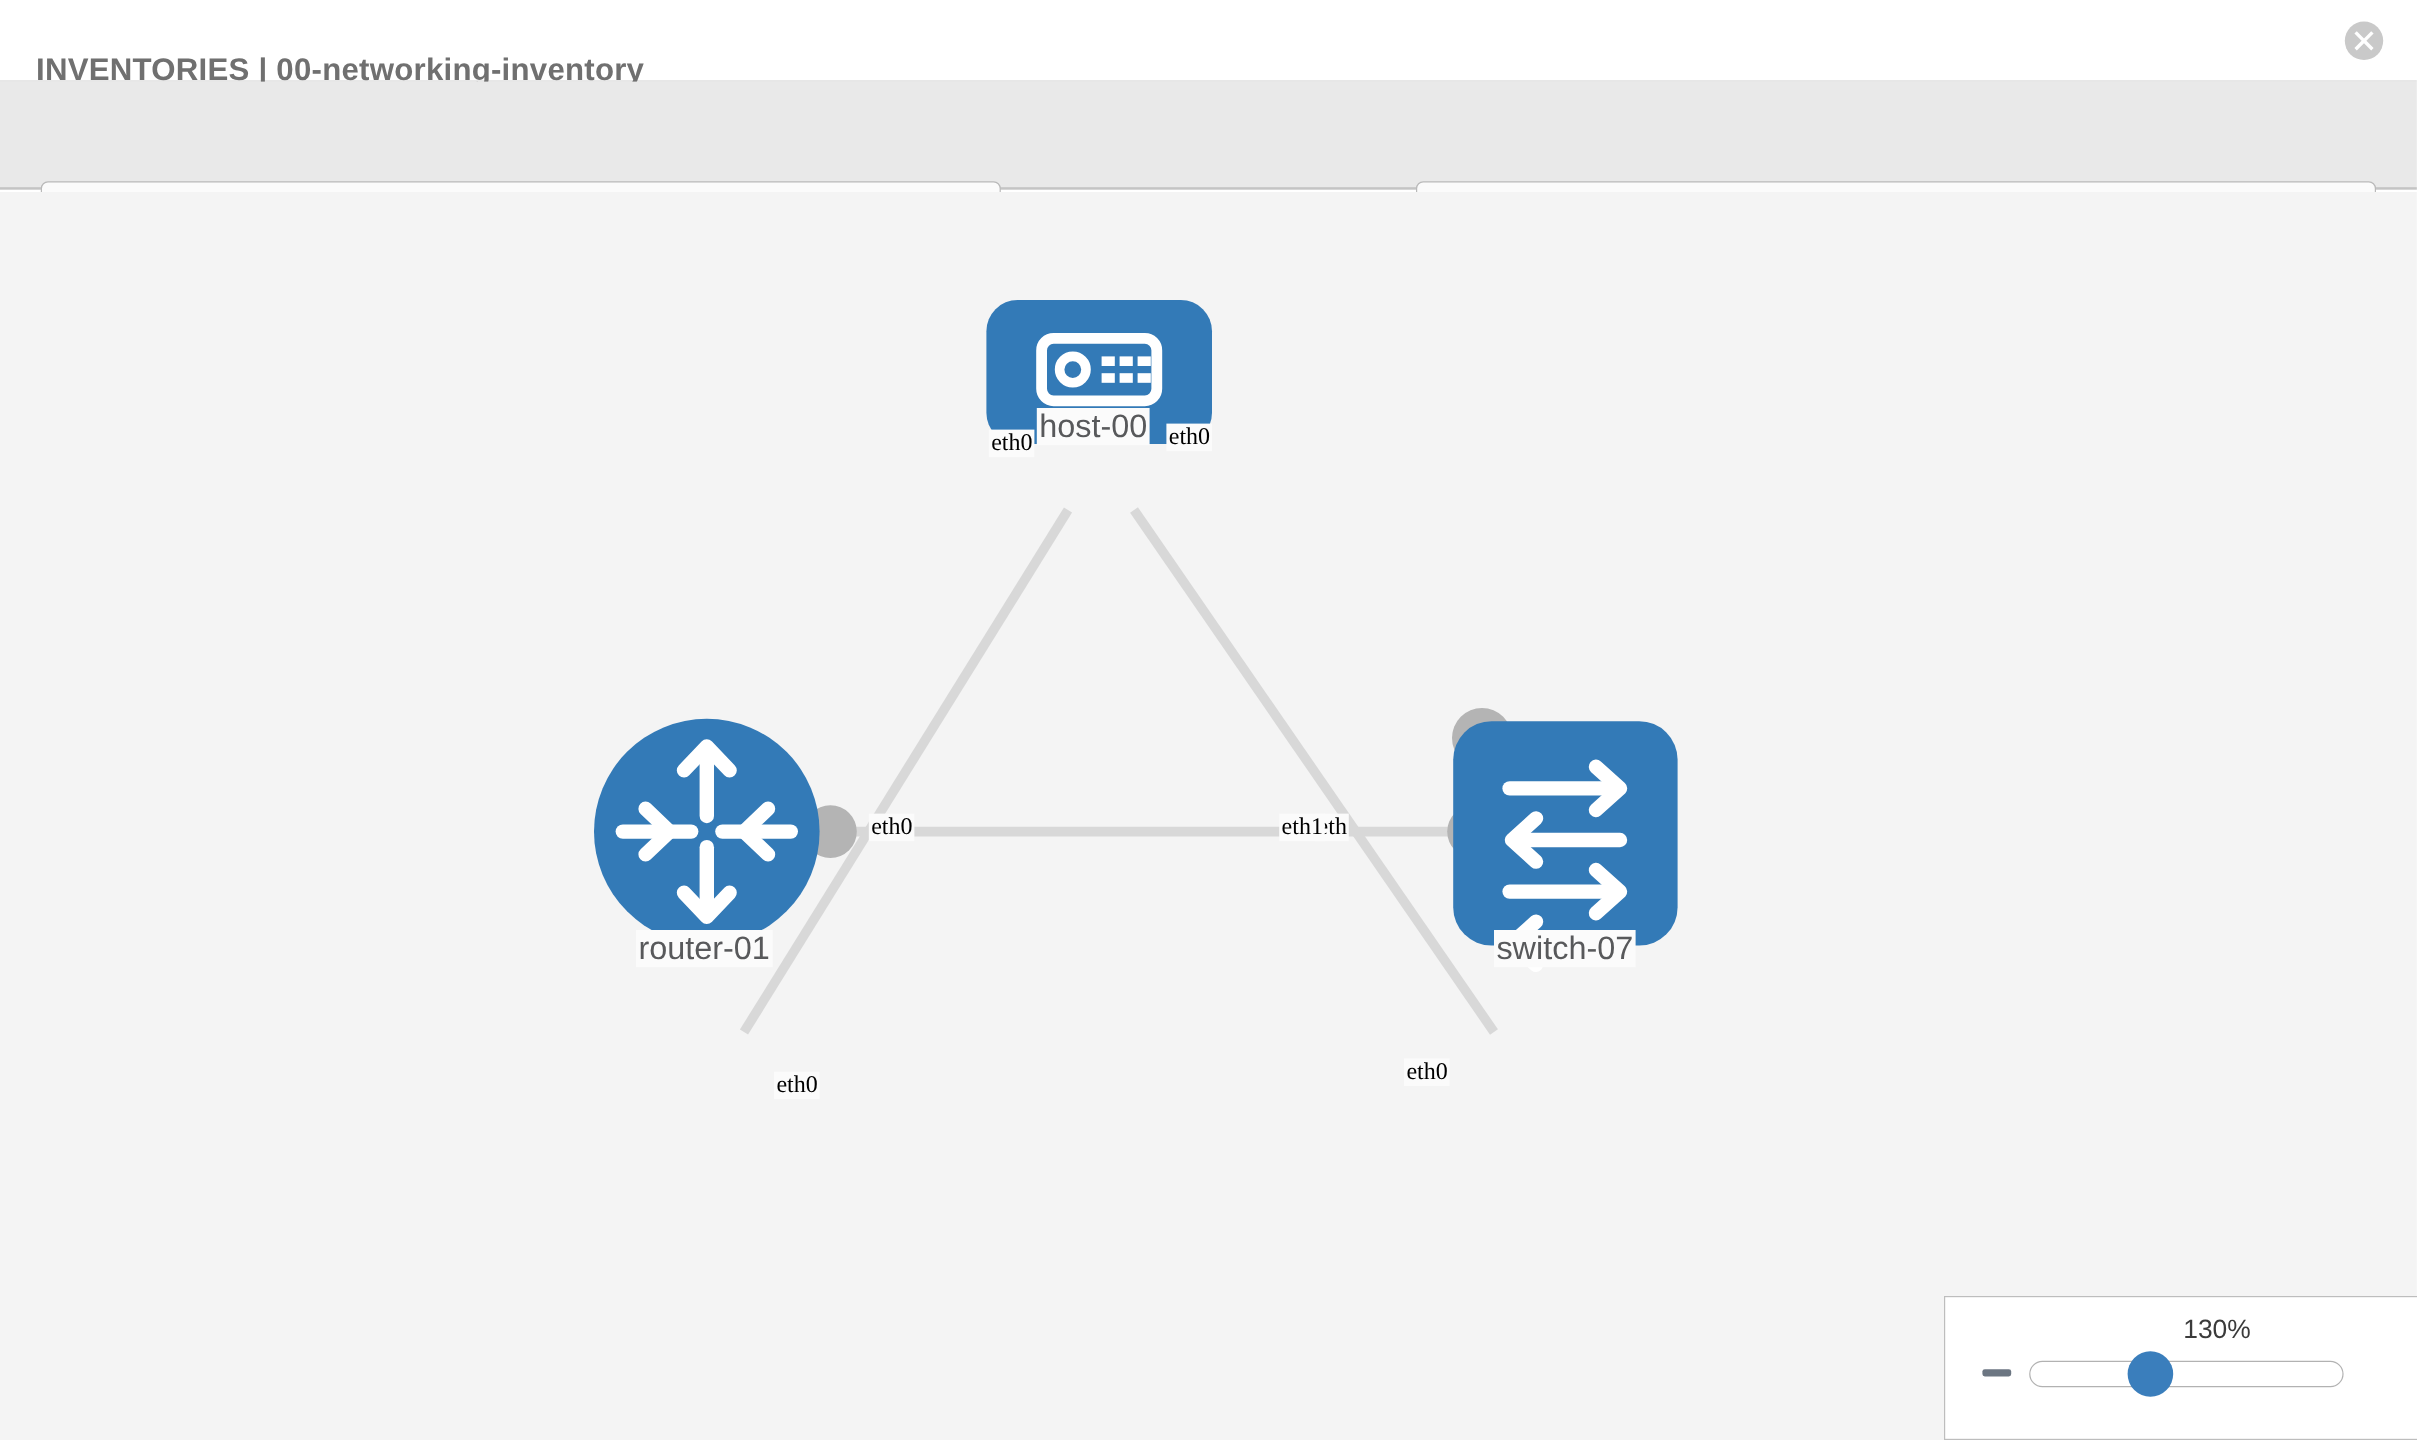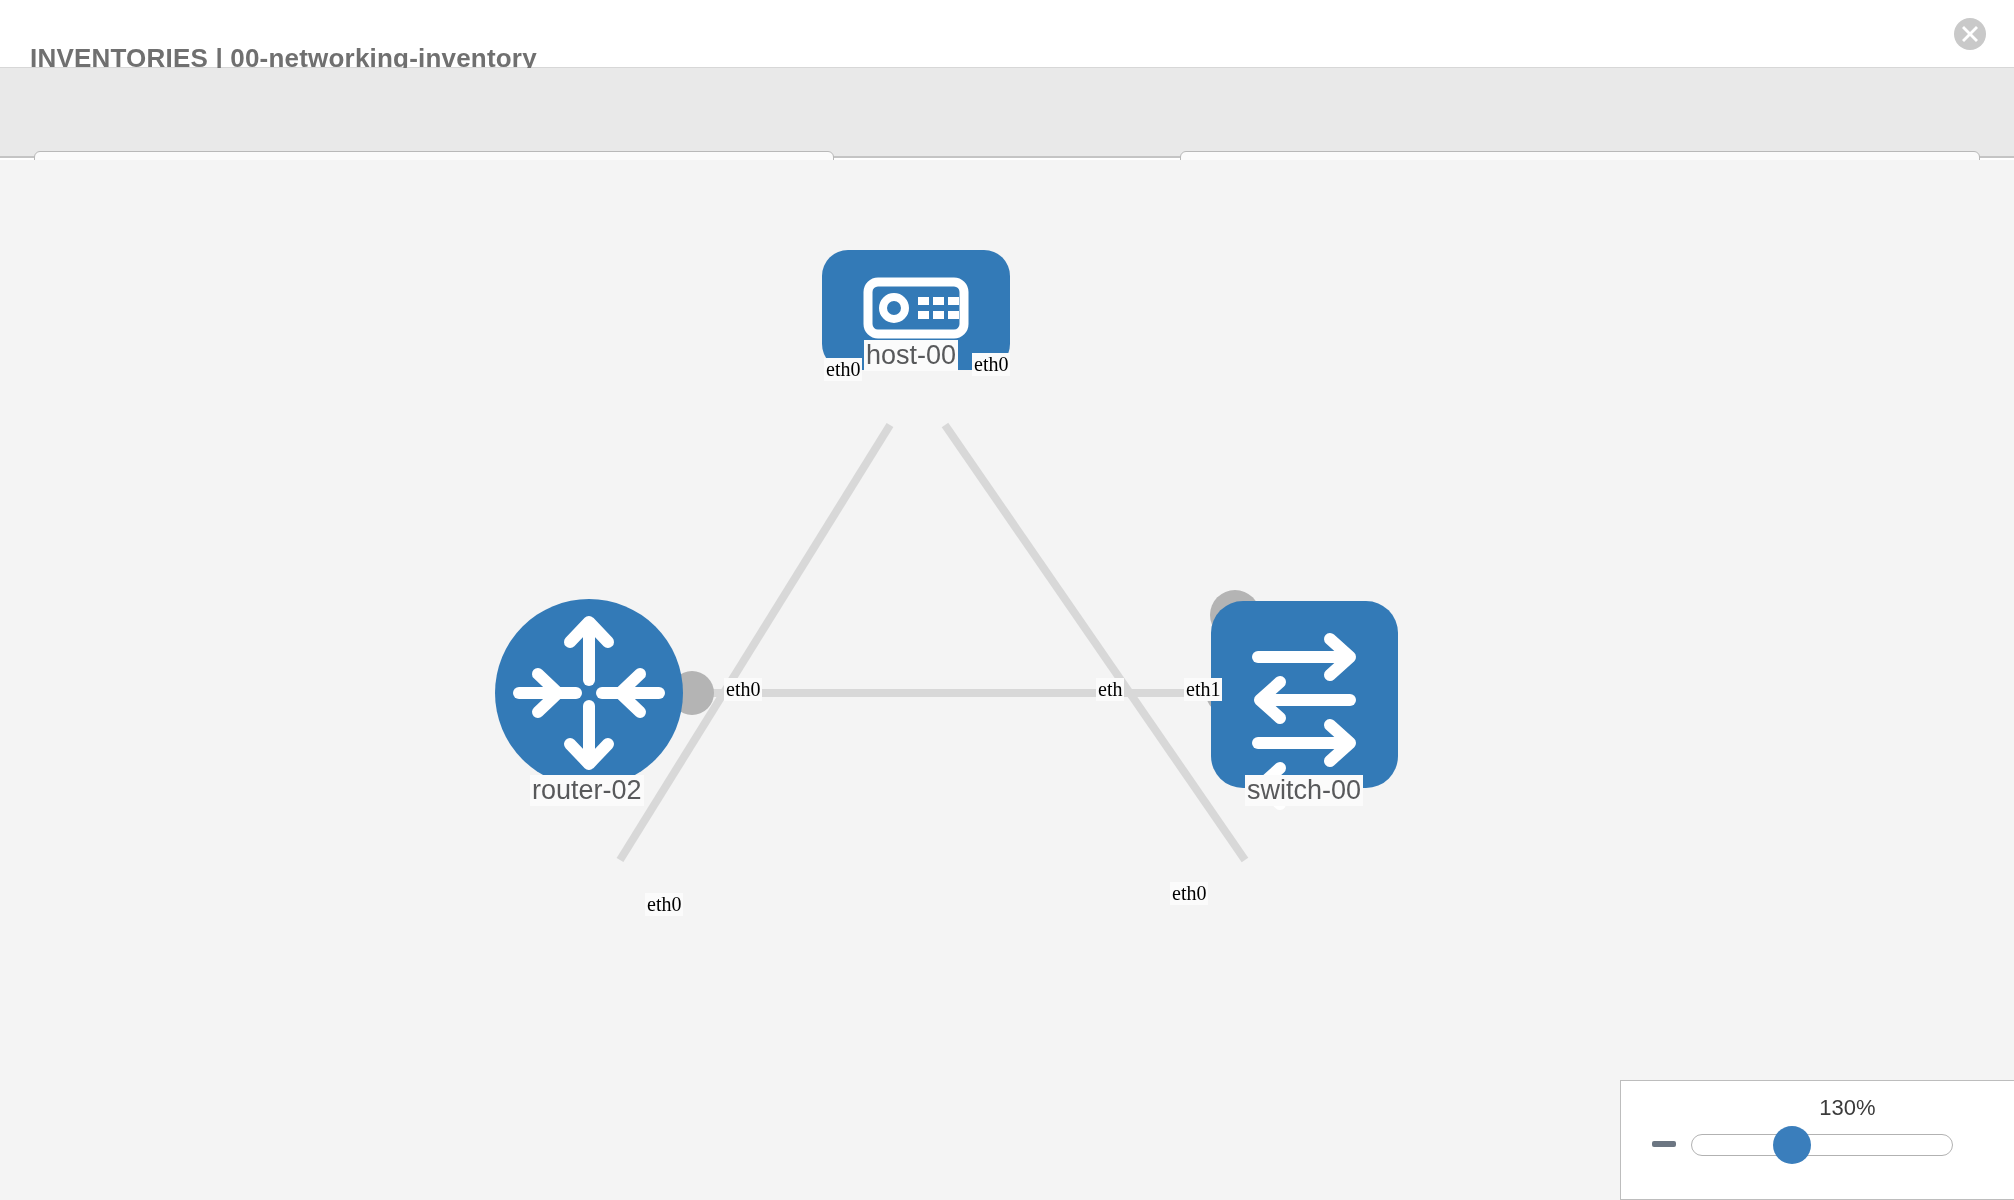--- a/index.html
+++ b/index.html
@@ -271,37 +271,37 @@
         <line x1="1258" y1="583" x2="1348" y2="583"></line>
         <polyline points="1330,565 1350,583 1330,601"></polyline>
         <line x1="1350" y1="626" x2="1262" y2="626"></line>
         <polyline points="1280,608 1260,626 1280,644"></polyline>
       </g>
     </g>
   </svg>
 
   <div class="node-label" style="left:864px; top:180px;">host-00</div>
 
-  <div class="node-label" style="left:530px; top:615px;">router-02</div>
-
-  <div class="node-label" style="left:1245px; top:615px;">switch-00</div>
+  <div class="node-label" style="left:530px; top:615px;">router-01</div>
+
+  <div class="node-label" style="left:1245px; top:615px;">switch-07</div>
 
   <div class="edge-label" style="left:824px; top:198px;">eth0</div>
 
   <div class="edge-label" style="left:972px; top:193px;">eth0</div>
 
   <div class="edge-label" style="left:645px; top:733px;">eth0</div>
 
   <div class="edge-label" style="left:1170px; top:722px;">eth0</div>
 
   <div class="edge-label" style="left:724px; top:518px;">eth0</div>
 
   <div class="edge-label" style="left:1096px; top:518px;">eth</div>
 
-  <div class="edge-label" style="left:1184px; top:518px;">eth1</div>
+  <div class="edge-label" style="left:1066px; top:518px;">eth1</div>
 </div>
 
 <div class="zoom-panel">
   <div class="zoom-value">130%</div>
 
   <div class="zoom-minus">
     <svg width="30" height="30" viewBox="0 0 30 30">
       <rect x="3" y="12" width="24" height="6" rx="2" fill="#6c7682"></rect>
     </svg>
   </div>

